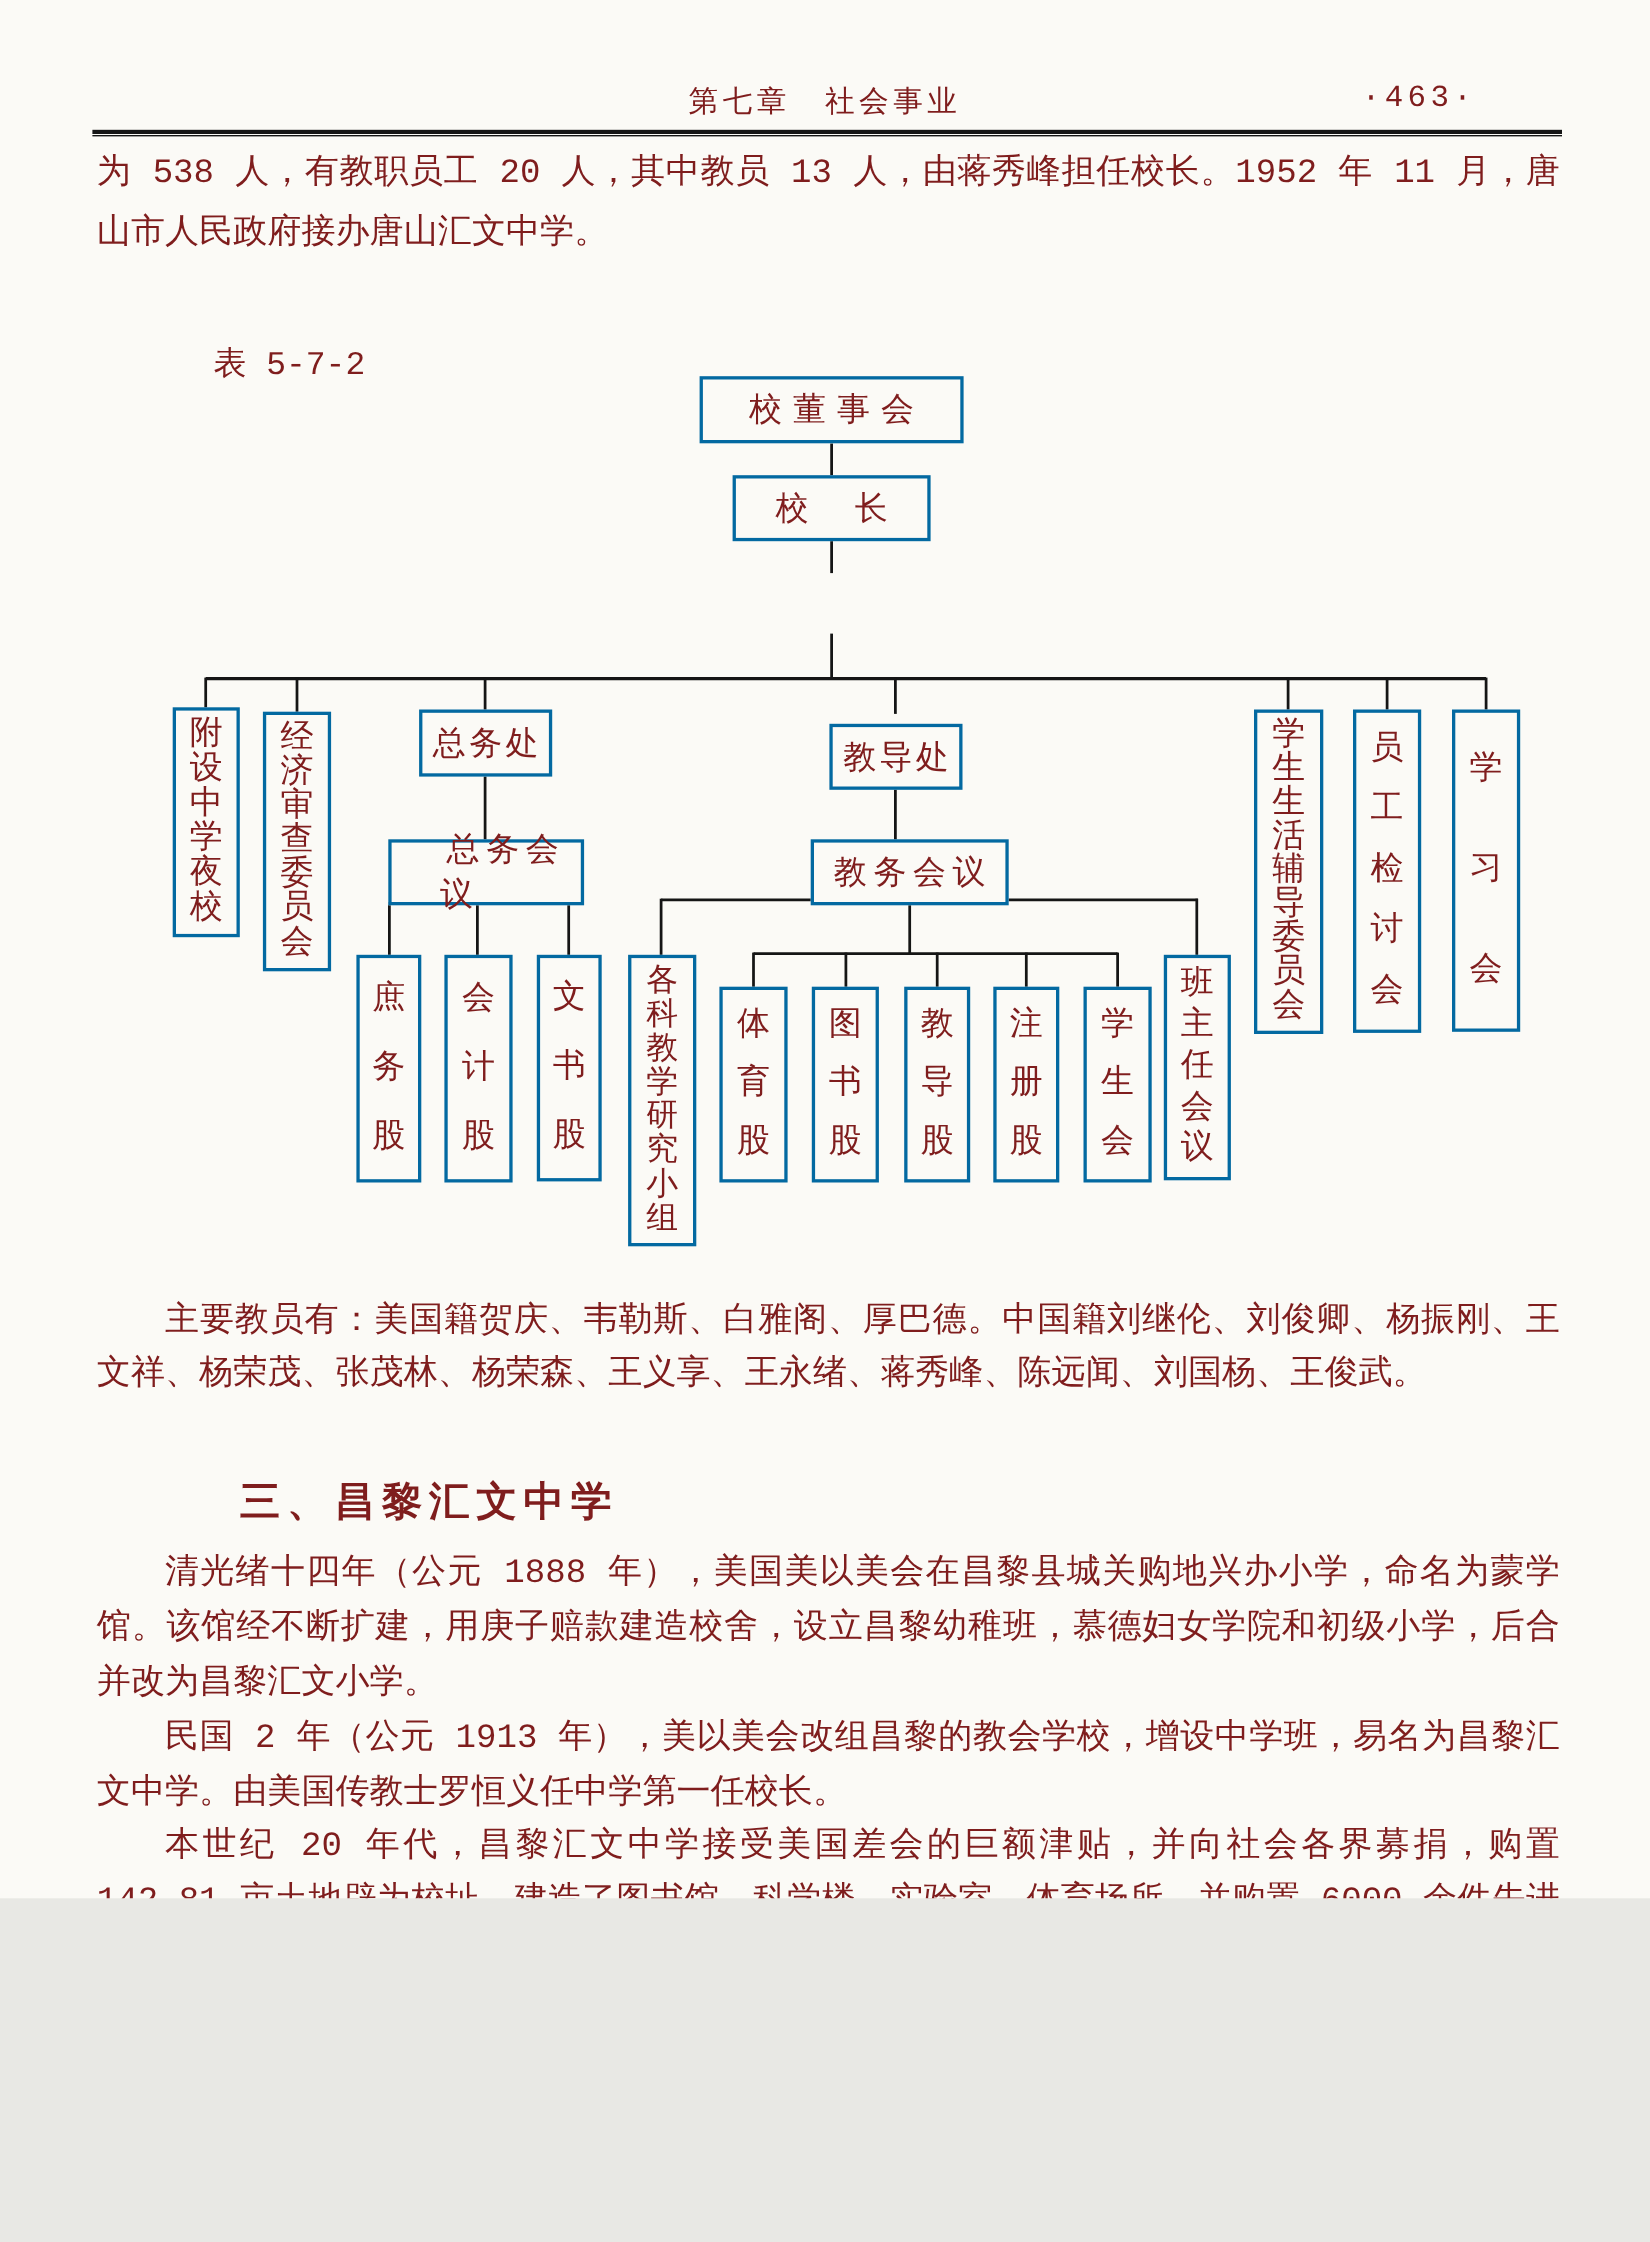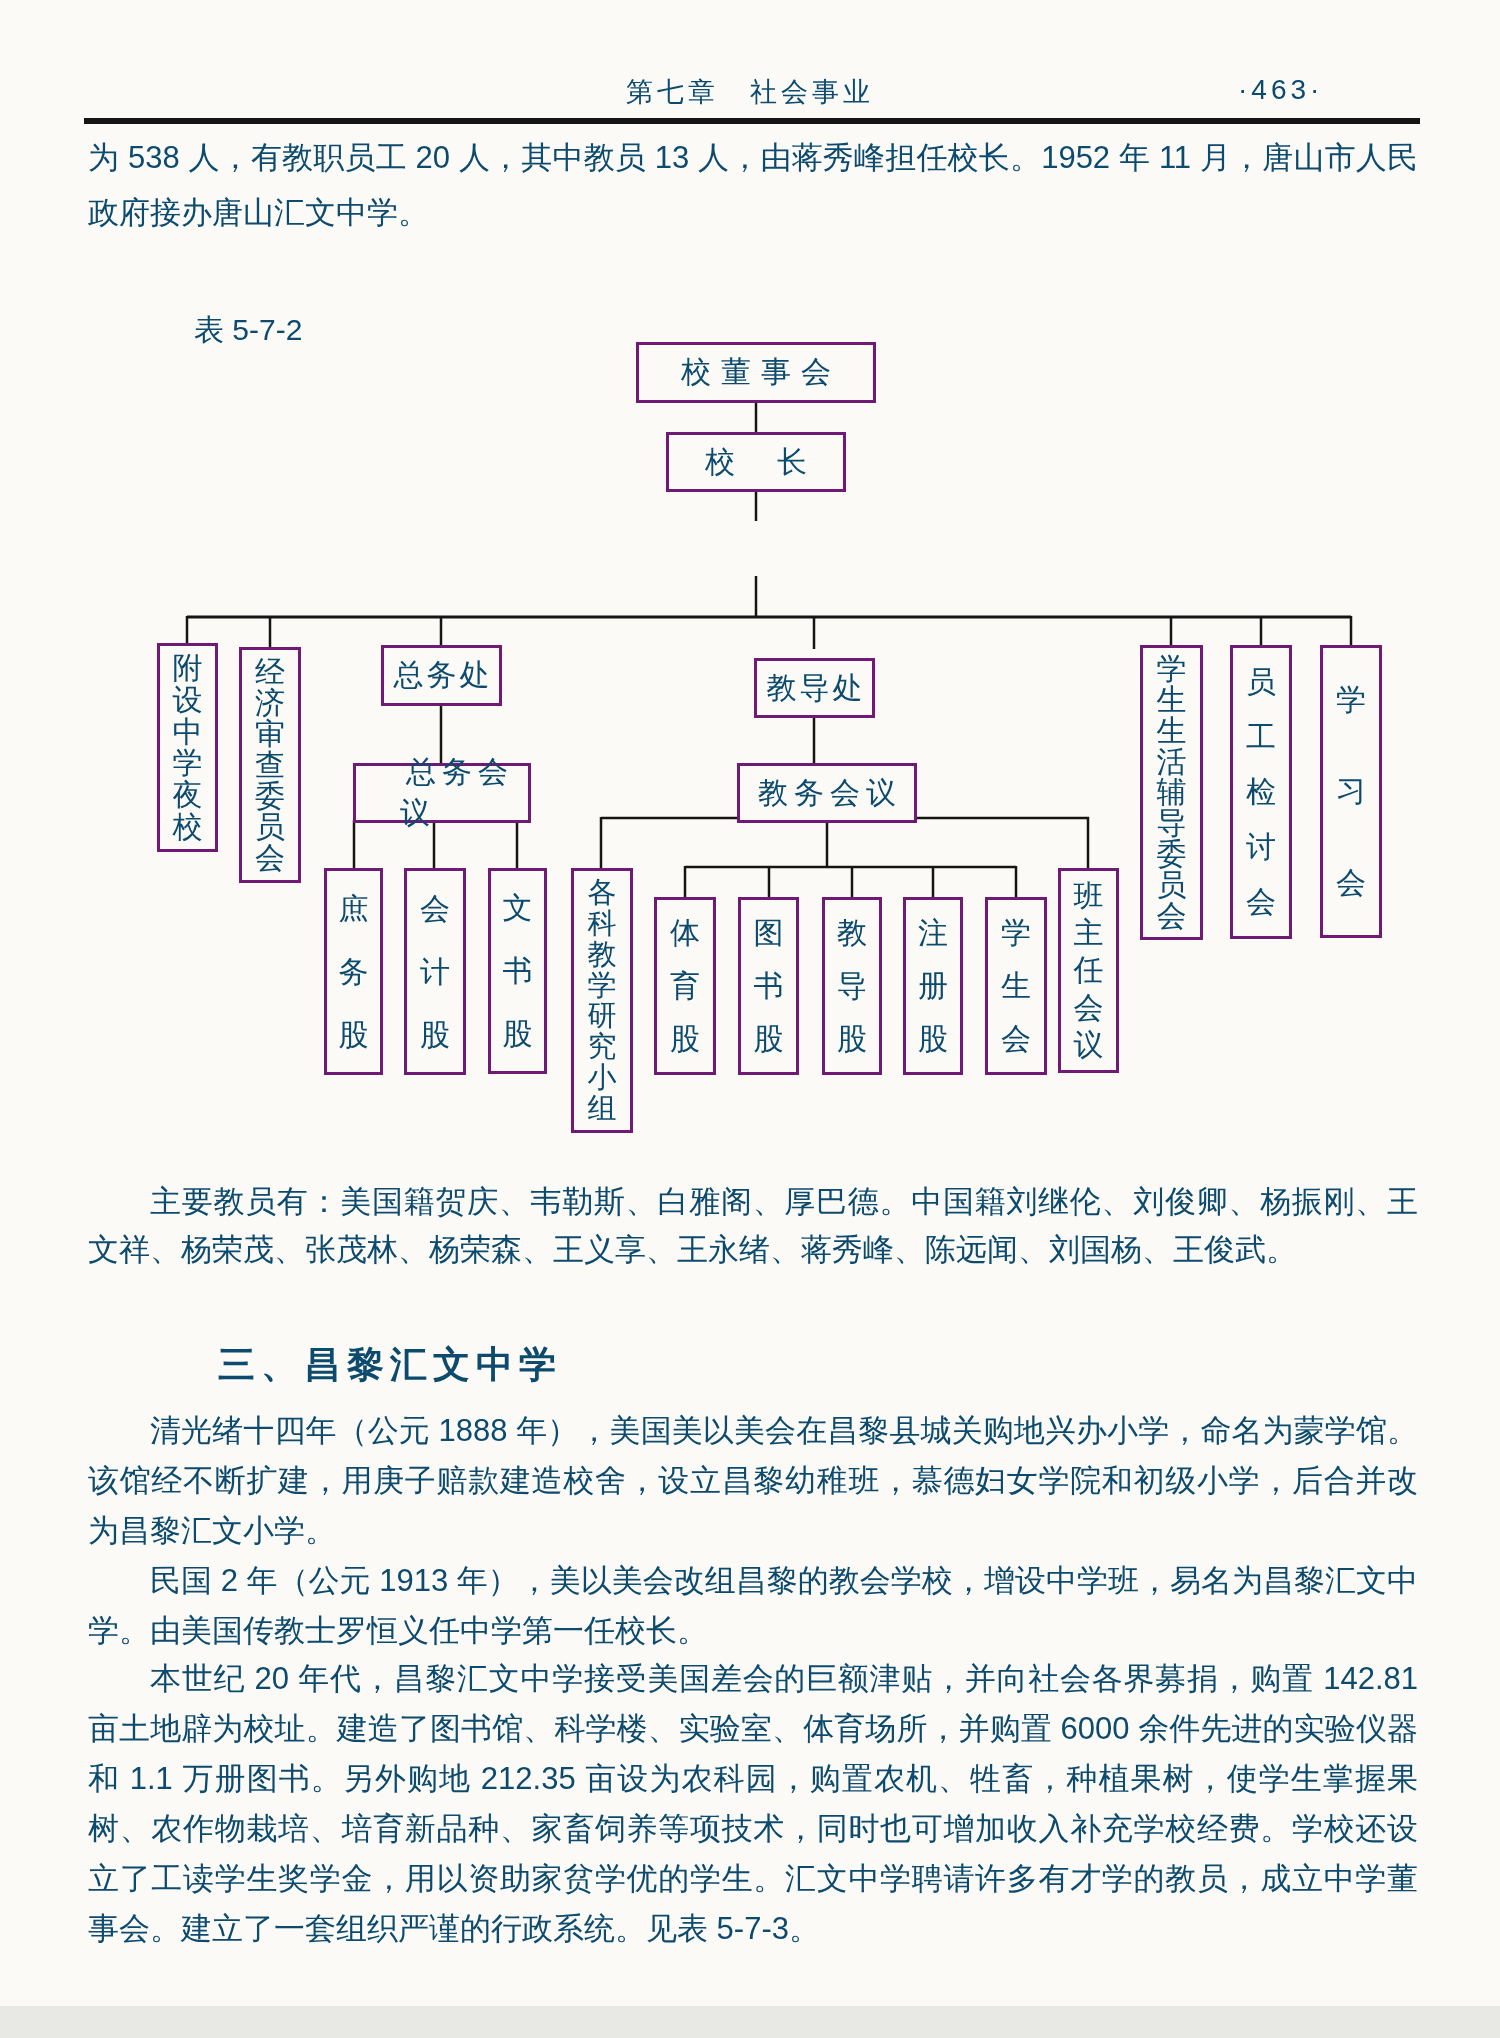--- a/index.html
+++ b/index.html
@@ -1,22 +1,22 @@
 <!DOCTYPE html>
 <html lang="zh"><head>
 <meta charset="utf-8">
 <style>
   html,body{margin:0;padding:0;background:#e8e8e4;}
   .page{
     position:relative;
-    width:1500px;height:2006px;
+    width:1500px;height:1726px;
     margin:0 auto;
     background:#fbfaf6;
-    color:#0c4a6e;
-    font-family:Liberation Sans, sans-serif;
+    color:#7f1d1d;
+    font-family:Liberation Mono, monospace;
     overflow:hidden;
   }
   
   .running-head{position:absolute;top:74px;left:0;width:100%;text-align:center;
     font-size:27px;letter-spacing:4px;}
   .page-num{position:absolute;top:74px;left:1238px;font-size:28px;letter-spacing:4px;text-align:right;}
   .head-rule{position:absolute;top:118px;left:84px;width:1336px;height:6px;
     background:linear-gradient(#151515 0 64%,#fbfaf6 64% 72%,#151515 72% 100%);}
   
   .para{position:absolute;left:88px;width:1330px;font-size:31px;line-height:50px;
@@ -27,21 +27,21 @@
   .p3{top:1406px;}
   .p4{top:1556px;}
   .p5{top:1654px;}
   .table-title{position:absolute;top:258px;left:0;width:100%;text-align:center;
     font-size:34px;font-weight:bold;letter-spacing:1px;margin:0;}
   .table-label{position:absolute;top:310px;left:194px;font-size:30px;margin:0;}
   .section-heading{position:absolute;top:1340px;left:218px;font-size:37px;
     font-weight:bold;letter-spacing:6px;margin:0;}
   
   .lines{position:absolute;top:0;left:0;width:1500px;height:2038px;}
-  .node{position:absolute;box-sizing:border-box;border:3px solid #701a75;
+  .node{position:absolute;box-sizing:border-box;border:3px solid #0369a1;
     background:#fbfaf6;display:flex;align-items:center;justify-content:center;
     font-size:30px;}
   .hbox{letter-spacing:6px;text-indent:6px;}
   .vbox{flex-direction:column;justify-content:space-around;align-items:center;
     padding:6px 0;letter-spacing:0;}
   .vbox .ch{display:block;line-height:1;}
   
   .n-board{left:636px;top:342px;width:240px;height:61px;letter-spacing:10px;text-indent:10px;}
   .n-principal{left:666px;top:432px;width:180px;height:60px;}
   .n-school-meeting{left:636px;top:519px;width:240px;height:59px;}

